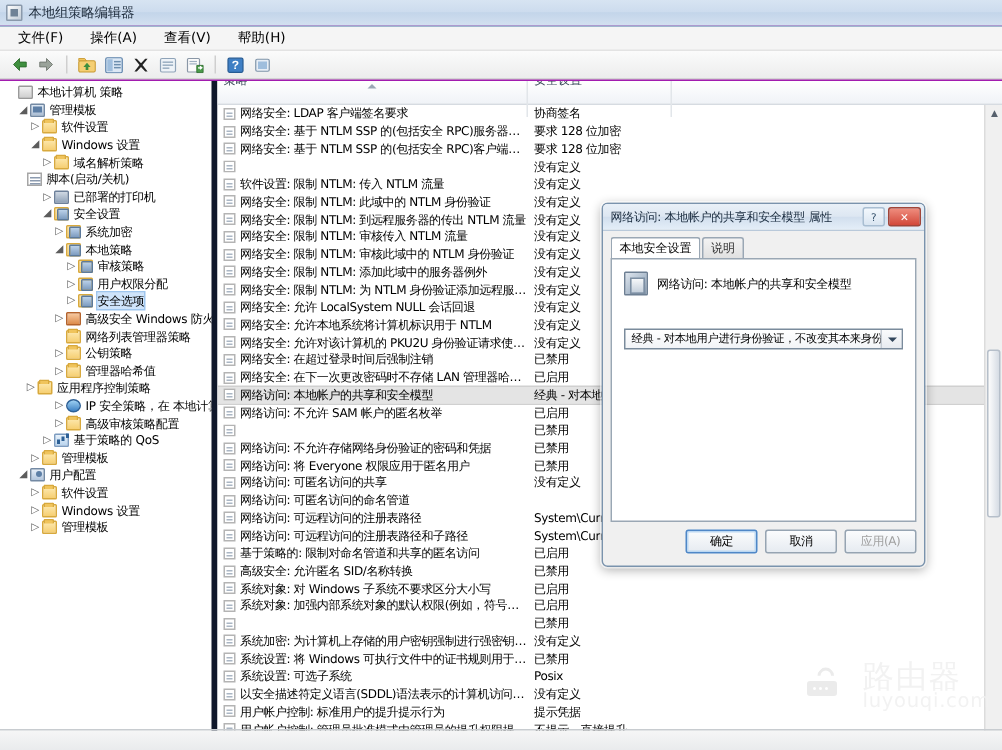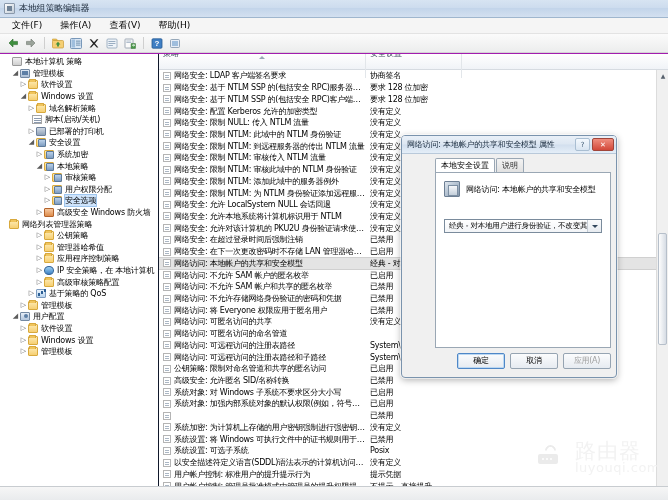--- a/index.html
+++ b/index.html
@@ -97,23 +97,23 @@
   
   .body {
     position: absolute;
     top: 54px; left: 0;
     width: 668px;
     height: 446px;
     display: flex;
     background: #fff;
   }
   .pane-tree {
-    width: 159px;
+    width: 145px;
     background: #fff;
-    border-right: 1px solid #0f172a;
+    border-right: 4px solid #0f172a;
     overflow: hidden;
     position: relative;
     padding-top: 2px;
   }
   .pane-list {
     flex: 1;
     background: #fff;
     position: relative;
     overflow: hidden;
   }
@@ -390,21 +390,21 @@
     width: 22px; height: 13px;
     border: 1px solid #a0453a;
     border-radius: 2px;
     background: linear-gradient(to bottom,#ef8d7e,#d2483a);
     color: #fff;
     font-size: 7px;
     display: flex; align-items: center; justify-content: center;
   }
   .dlg-body {
     position: absolute;
-    left: 5px; top: 22px; right: 5px; bottom: 5px; margin-left: 28px;
+    left: 5px; top: 22px; right: 5px; bottom: 5px;
   }
   .dlg-tabs {
     display: flex;
     align-items: flex-end;
     height: 14px;
     gap: 1px;
   }
   .dtab {
     height: 14px;
     padding: 0 5px;
@@ -676,21 +676,21 @@
         <div class="tnode" style="padding-left: 19px;">
           <span class="twist">◢</span>
           <span class="ticon ic-folder"></span>
           <span class="tlabel">Windows 设置</span>
         </div>
         <div class="tnode" style="padding-left: 27px;">
           <span class="twist">▷</span>
           <span class="ticon ic-folder"></span>
           <span class="tlabel">域名解析策略</span>
         </div>
-        <div class="tnode" style="padding-left: 23px;">
+        <div class="tnode" style="padding-left: 9px;">
           <span class="twist"></span>
           <span class="ticon ic-script"></span>
           <span class="tlabel">脚本(启动/关机)</span>
         </div>
         <div class="tnode" style="padding-left: 27px;">
           <span class="twist">▷</span>
           <span class="ticon ic-printer"></span>
           <span class="tlabel">已部署的打印机</span>
         </div>
         <div class="tnode" style="padding-left: 27px;">
@@ -721,36 +721,36 @@
         <div class="tnode sel" style="padding-left: 43px;">
           <span class="twist">▷</span>
           <span class="ticon ic-sec"></span>
           <span class="tlabel">安全选项</span>
         </div>
         <div class="tnode" style="padding-left: 35px;">
           <span class="twist">▷</span>
           <span class="ticon ic-fw"></span>
           <span class="tlabel">高级安全 Windows 防火墙</span>
         </div>
-        <div class="tnode" style="">
+        <div class="tnode" style="padding-left: 35px;">
           <span class="twist"></span>
           <span class="ticon ic-folder"></span>
           <span class="tlabel">网络列表管理器策略</span>
         </div>
         <div class="tnode" style="padding-left: 35px;">
           <span class="twist">▷</span>
           <span class="ticon ic-folder"></span>
           <span class="tlabel">公钥策略</span>
         </div>
         <div class="tnode" style="padding-left: 35px;">
           <span class="twist">▷</span>
           <span class="ticon ic-folder"></span>
           <span class="tlabel">管理器哈希值</span>
         </div>
-        <div class="tnode" style="padding-left: 35px;">
+        <div class="tnode" style="padding-left: 16px;">
           <span class="twist">▷</span>
           <span class="ticon ic-folder"></span>
           <span class="tlabel">应用程序控制策略</span>
         </div>
         <div class="tnode" style="padding-left: 35px;">
           <span class="twist">▷</span>
           <span class="ticon ic-ipsec"></span>
           <span class="tlabel">IP 安全策略，在 本地计算机</span>
         </div>
         <div class="tnode" style="padding-left: 35px;">
@@ -815,28 +815,27 @@
           <div class="row">
             <div class="rpolicy">
               <span class="rico"></span>
               <span class="rtext">网络安全: 基于 NTLM SSP 的(包括安全 RPC)客户端的最小...</span>
             </div>
             <div class="rsetting">要求 128 位加密</div>
           </div>
           <div class="row">
             <div class="rpolicy">
               <span class="rico"></span>
-              <span class="rtext">网络安全: 配置 Kerberos 允许的加密类型</span>
-            </div>
-            <div class="rsetting">没有定义</div>
-          </div>
-          <div class="row">
-            <div class="rpolicy">
-              <span class="rico"></span>
-              <span class="rtext">网络安全: 限制 NULL: 传入 NTLM 流量</span>
+            </div>
+            <div class="rsetting">没有定义</div>
+          </div>
+          <div class="row">
+            <div class="rpolicy">
+              <span class="rico"></span>
+              <span class="rtext">软件设置: 限制 NTLM: 传入 NTLM 流量</span>
             </div>
             <div class="rsetting">没有定义</div>
           </div>
           <div class="row">
             <div class="rpolicy">
               <span class="rico"></span>
               <span class="rtext">网络安全: 限制 NTLM: 此域中的 NTLM 身份验证</span>
             </div>
             <div class="rsetting">没有定义</div>
           </div>
@@ -920,21 +919,20 @@
           <div class="row">
             <div class="rpolicy">
               <span class="rico"></span>
               <span class="rtext">网络访问: 不允许 SAM 帐户的匿名枚举</span>
             </div>
             <div class="rsetting">已启用</div>
           </div>
           <div class="row">
             <div class="rpolicy">
               <span class="rico"></span>
-              <span class="rtext">网络访问: 不允许 SAM 帐户和共享的匿名枚举</span>
             </div>
             <div class="rsetting">已禁用</div>
           </div>
           <div class="row">
             <div class="rpolicy">
               <span class="rico"></span>
               <span class="rtext">网络访问: 不允许存储网络身份验证的密码和凭据</span>
             </div>
             <div class="rsetting">已禁用</div>
           </div>
@@ -969,21 +967,21 @@
           <div class="row">
             <div class="rpolicy">
               <span class="rico"></span>
               <span class="rtext">网络访问: 可远程访问的注册表路径和子路径</span>
             </div>
             <div class="rsetting">System\CurrentContro...</div>
           </div>
           <div class="row">
             <div class="rpolicy">
               <span class="rico"></span>
-              <span class="rtext">公钥策略: 限制对命名管道和共享的匿名访问</span>
+              <span class="rtext">基于策略的: 限制对命名管道和共享的匿名访问</span>
             </div>
             <div class="rsetting">已启用</div>
           </div>
           <div class="row">
             <div class="rpolicy">
               <span class="rico"></span>
               <span class="rtext">高级安全: 允许匿名 SID/名称转换</span>
             </div>
             <div class="rsetting">已禁用</div>
           </div>

